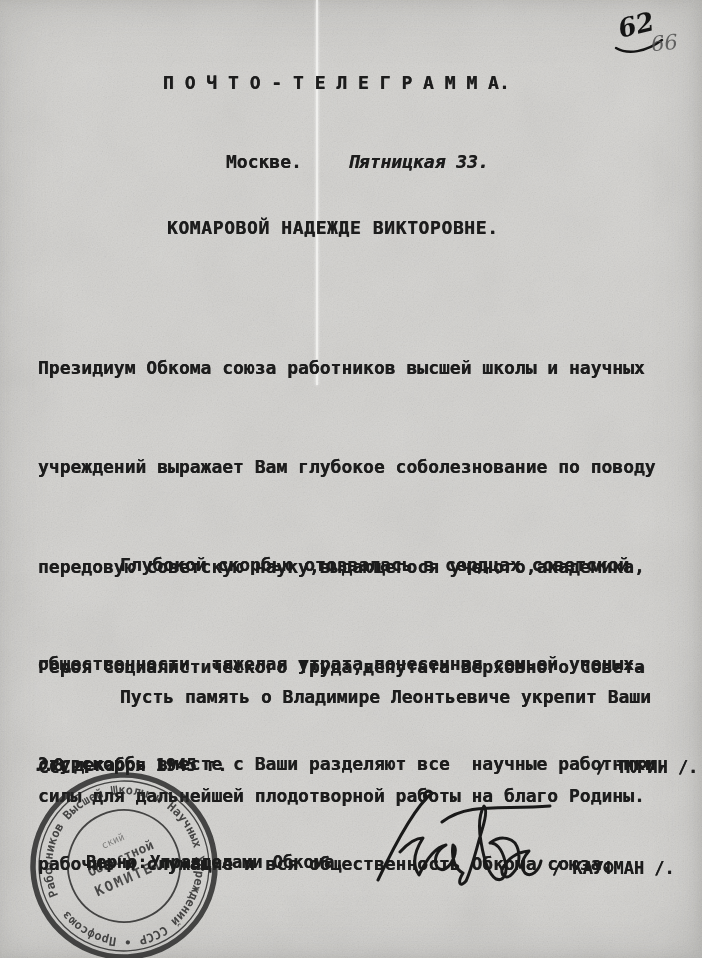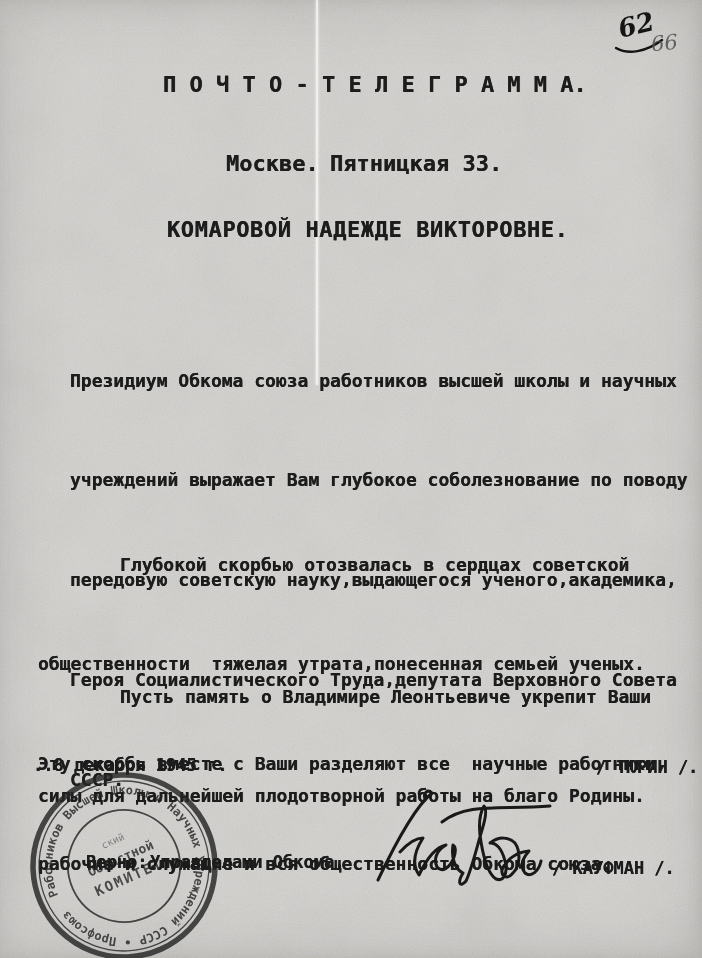--- a/index.html
+++ b/index.html
@@ -14,21 +14,21 @@
   .fold{
     position:absolute;left:316px;top:0;width:2px;height:385px;
     background:rgba(246,246,243,.85);
     box-shadow:0 0 3px rgba(255,255,255,.9);
   }
   .typed{
     position:absolute;white-space:pre;
     font-weight:bold;
     text-shadow:0 0 .6px rgba(25,25,25,.85), .4px .4px 0 rgba(40,40,40,.25);
   }
-  .t18{font-size:22px;}
+  .t18{font-size:18px;}
   .t17{font-size:17px;margin-top:10px;}
   .para{position:absolute;left:38px;font-size:18px;line-height:33.3px;font-weight:bold;
         text-shadow:0 0 .6px rgba(25,25,25,.85), .4px .4px 0 rgba(40,40,40,.25);white-space:pre;}
   .para .line{height:33.3px;}
   .para .indent{padding-left:82px;}
   .pen-num{
     position:absolute;left:618px;top:10px;
     font-family:"DejaVu Serif", serif;font-style:italic;font-weight:bold;
     font-size:26px;color:#141414;transform:rotate(-14deg);
   }
@@ -64,25 +64,25 @@
 
   <div class="pen-num">62</div>
   <svg class="pen-underline" width="54" height="40" aria-hidden="true">
     <path d="M4,30 C16,37 34,34 50,22" stroke="#141414" stroke-width="2.4" fill="none" stroke-linecap="round"></path>
   </svg>
   <div class="pencil-num">66</div>
 
   <div class="typed t18" style="left:163px;top:72px;">П О Ч Т О - Т Е Л Е Г Р А М М А.</div>
 
   <div class="typed t18" style="left:226px;top:151px;">Москве.</div>
-  <div class="typed t18" style="left:330px;top:151px;">Пятницкая 33.</div>
+  <div class="typed t18" style="left:348px;top:151px;font-style:italic;">Пятницкая 33.</div>
 
   <div class="typed t18" style="left:167px;top:217px;letter-spacing:.6px;">КОМАРОВОЙ НАДЕЖДЕ ВИКТОРОВНЕ.</div>
 
-  <div class="para" style="top:297px;margin-left:32px;">
+  <div class="para" style="top:284px;">
     <div class="line">Президиум Обкома союза работников высшей школы и научных</div>
     <div class="line">учреждений выражает Вам глубокое соболезнование по поводу</div>
     <div class="line">передовую советскую науку,выдающегося ученого,академика,</div>
     <div class="line">Героя Социалистического Труда,депутата Верховного Совета</div>
     <div class="line">СССР.</div>
   </div>
 
   <div class="para" style="top:481px;">
     <div class="line indent">Глубокой скорбью отозвалась в сердцах советской</div>
     <div class="line">общественности  тяжелая утрата,понесенная семьей ученых.</div>

